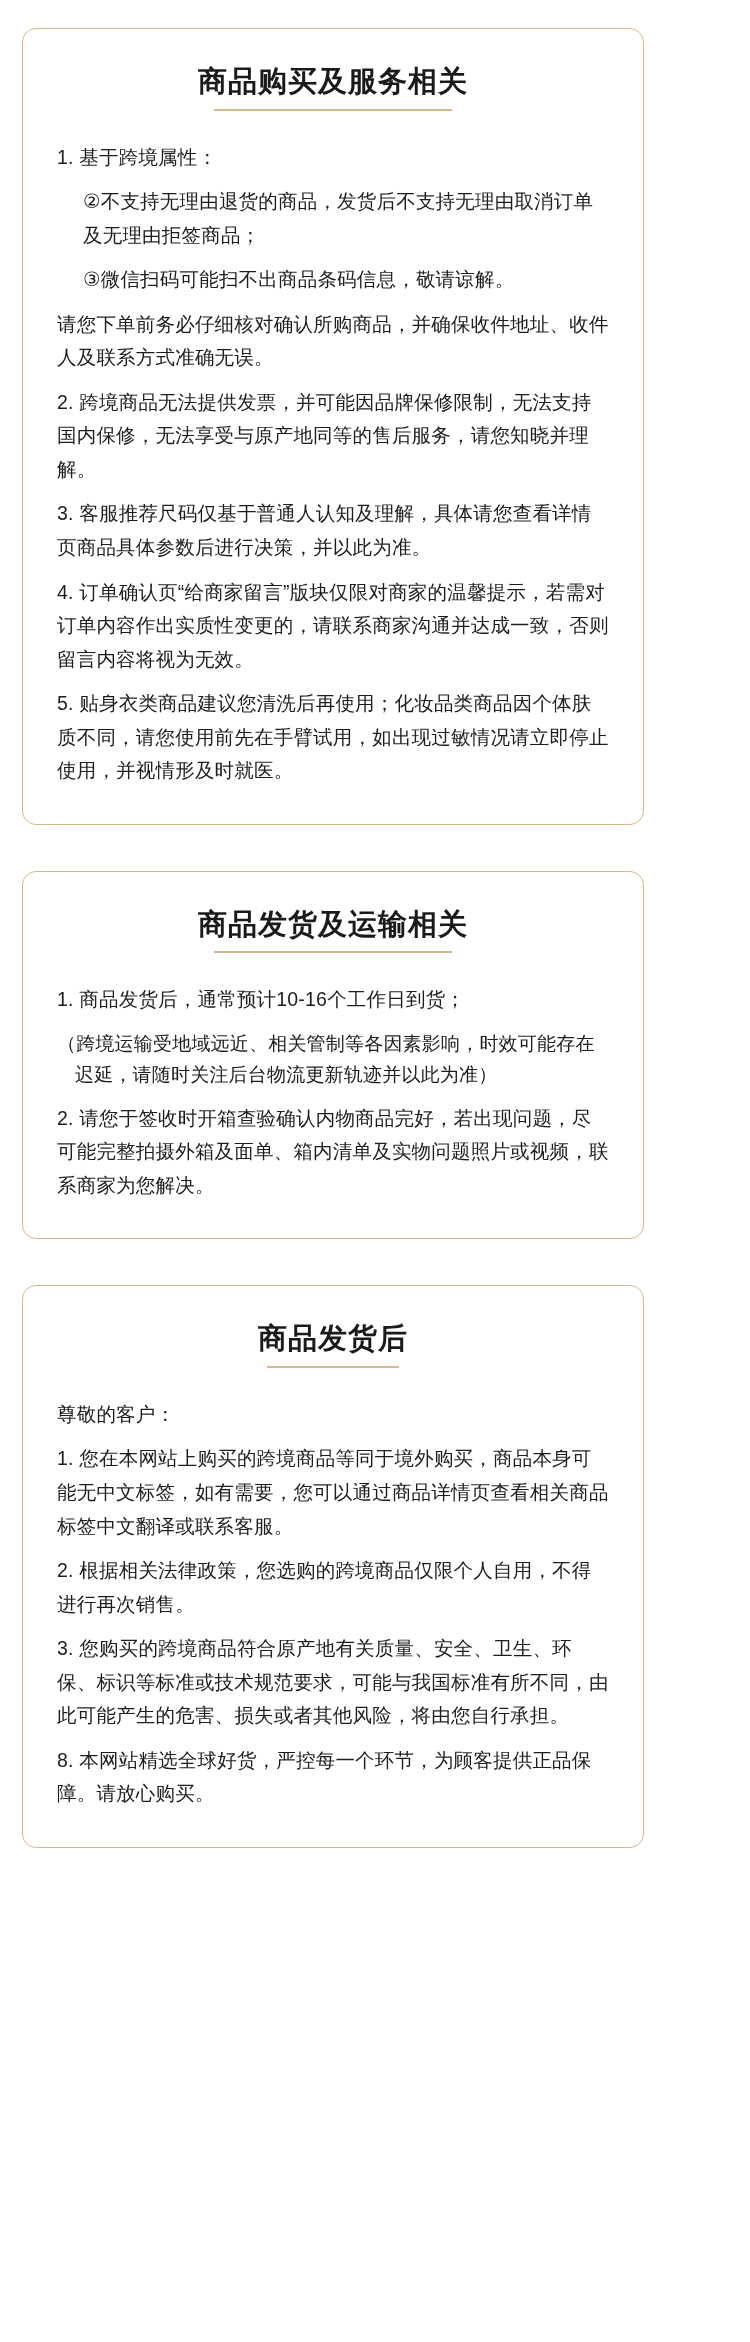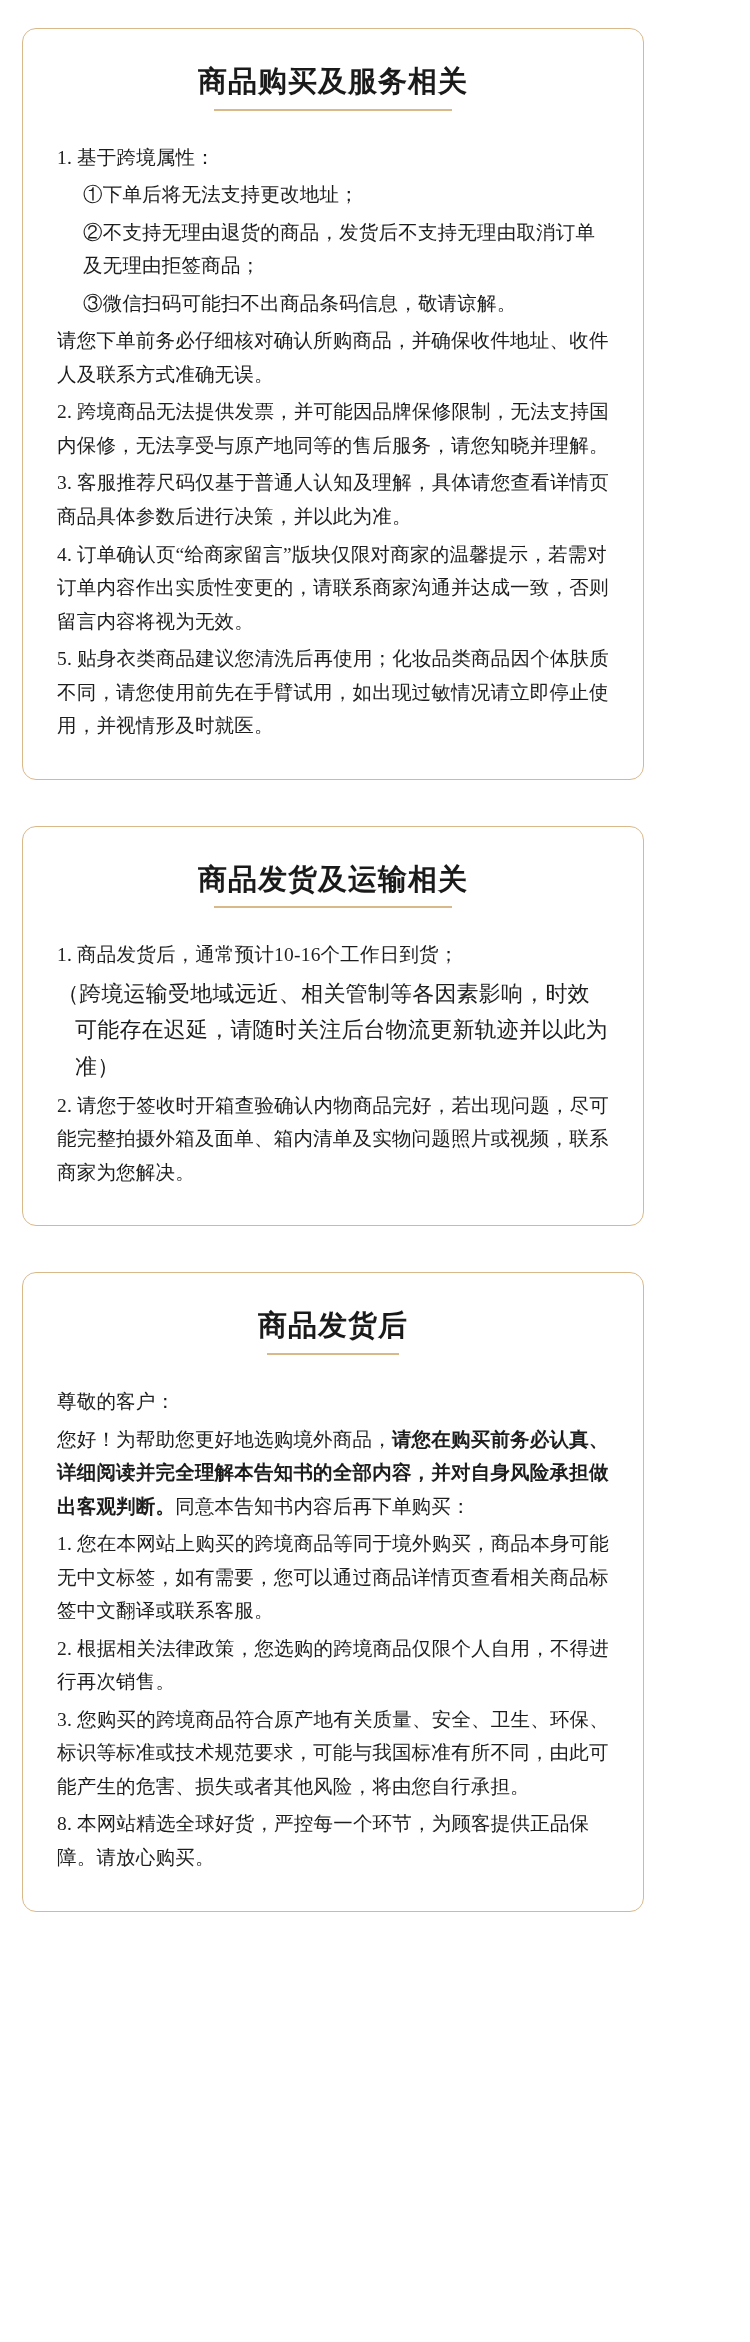--- a/index.html
+++ b/index.html
@@ -54,48 +54,46 @@
     height: 2px;
     background: #d9b98a;
   }
   .body-text {
     font-size: 19.5px;
     line-height: 1.72;
     color: #1d1d1d;
     letter-spacing: 0.2px;
   }
   .para {
-    margin: 4px 0 2px 0;
-    font-family: Liberation Serif, serif;
+    margin: 11px 0 2px 0;
   }
   .para.indent1 {
     padding-left: 26px;
   }
   .para.small {
-    font-size: 22px;
+    font-size: 19px;
     line-height: 1.65;
     color: #1d1d1d;
   }
   .para.small-indent {
     padding-left: 18px;
     text-indent: -18px;
   }
 </style>
 </head>
 <body>
 
 <div class="page">
 
   <div class="card">
     <div class="card-title-wrap">
       <div class="card-title">商品购买及服务相关</div>
     </div>
     <div class="body-text">
       <p class="para">1. 基于跨境属性：</p>
-      <p class="para indent1">①下单后将无法支持更改地址；</p>
       <p class="para indent1">②不支持无理由退货的商品，发货后不支持无理由取消订单及无理由拒签商品；</p>
       <p class="para indent1">③微信扫码可能扫不出商品条码信息，敬请谅解。</p>
       <p class="para">请您下单前务必仔细核对确认所购商品，并确保收件地址、收件人及联系方式准确无误。</p>
       <p class="para">2. 跨境商品无法提供发票，并可能因品牌保修限制，无法支持国内保修，无法享受与原产地同等的售后服务，请您知晓并理解。</p>
       <p class="para">3. 客服推荐尺码仅基于普通人认知及理解，具体请您查看详情页商品具体参数后进行决策，并以此为准。</p>
       <p class="para">4. 订单确认页“给商家留言”版块仅限对商家的温馨提示，若需对订单内容作出实质性变更的，请联系商家沟通并达成一致，否则留言内容将视为无效。</p>
       <p class="para">5. 贴身衣类商品建议您清洗后再使用；化妆品类商品因个体肤质不同，请您使用前先在手臂试用，如出现过敏情况请立即停止使用，并视情形及时就医。</p>
     </div>
   </div>
 
@@ -109,21 +107,20 @@
       <p class="para">2. 请您于签收时开箱查验确认内物商品完好，若出现问题，尽可能完整拍摄外箱及面单、箱内清单及实物问题照片或视频，联系商家为您解决。</p>
     </div>
   </div>
 
   <div class="card">
     <div class="card-title-wrap">
       <div class="card-title">商品发货后</div>
     </div>
     <div class="body-text">
       <p class="para">尊敬的客户：</p>
-      <p class="para" id="rich-para"><span>您好！为帮助您更好地选购境外商品，</span><span style="font-weight: bold;">请您在购买前务必认真、详细阅读并完全理解本告知书的全部内容，并对自身风险承担做出客观判断。</span><span>同意本告知书内容后再下单购买：</span></p>
       <p class="para">1. 您在本网站上购买的跨境商品等同于境外购买，商品本身可能无中文标签，如有需要，您可以通过商品详情页查看相关商品标签中文翻译或联系客服。</p>
       <p class="para">2. 根据相关法律政策，您选购的跨境商品仅限个人自用，不得进行再次销售。</p>
       <p class="para">3. 您购买的跨境商品符合原产地有关质量、安全、卫生、环保、标识等标准或技术规范要求，可能与我国标准有所不同，由此可能产生的危害、损失或者其他风险，将由您自行承担。</p>
       <p class="para">8. 本网站精选全球好货，严控每一个环节，为顾客提供正品保障。请放心购买。</p>
     </div>
   </div>
 
 </div>
 
 </body></html>

